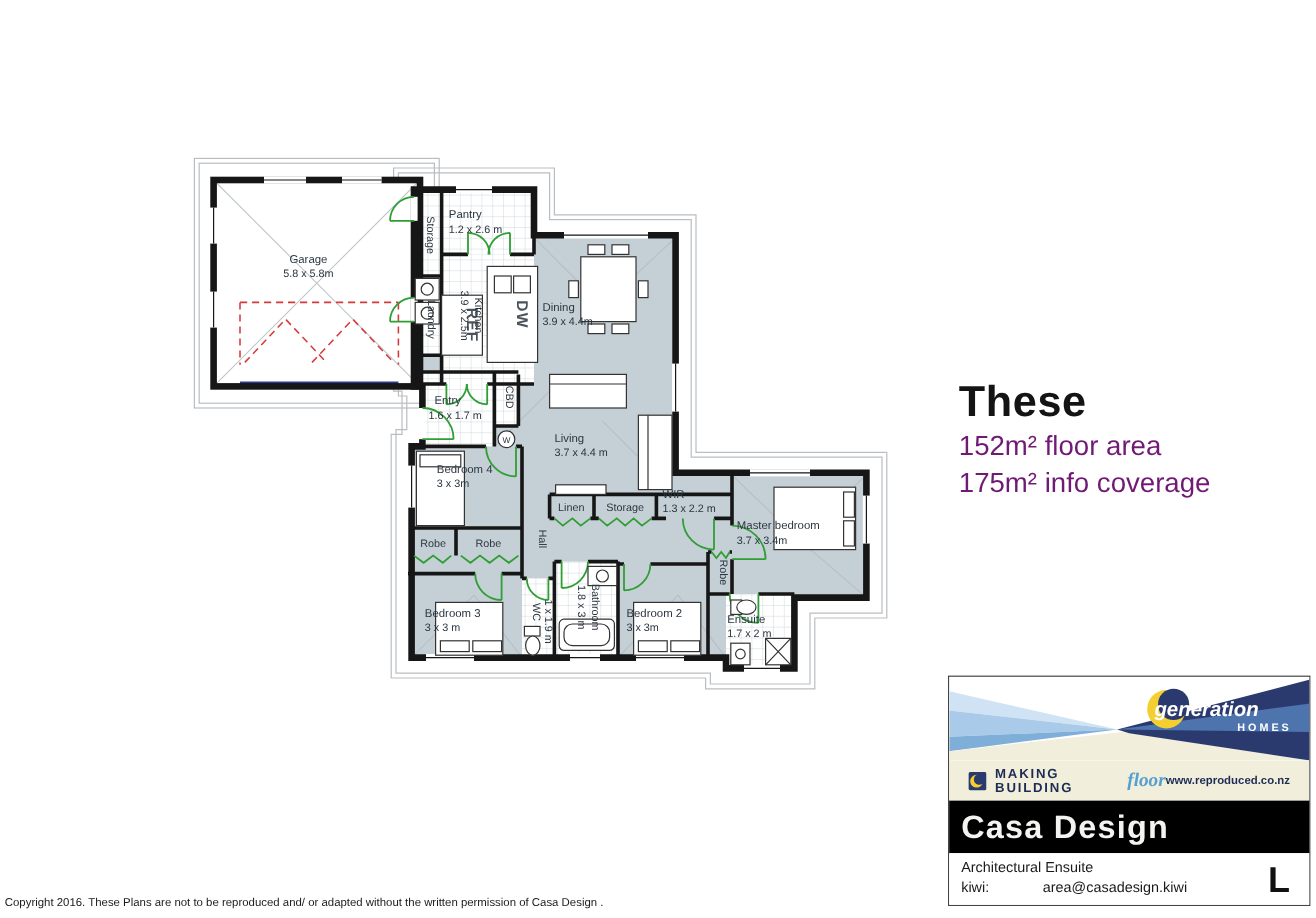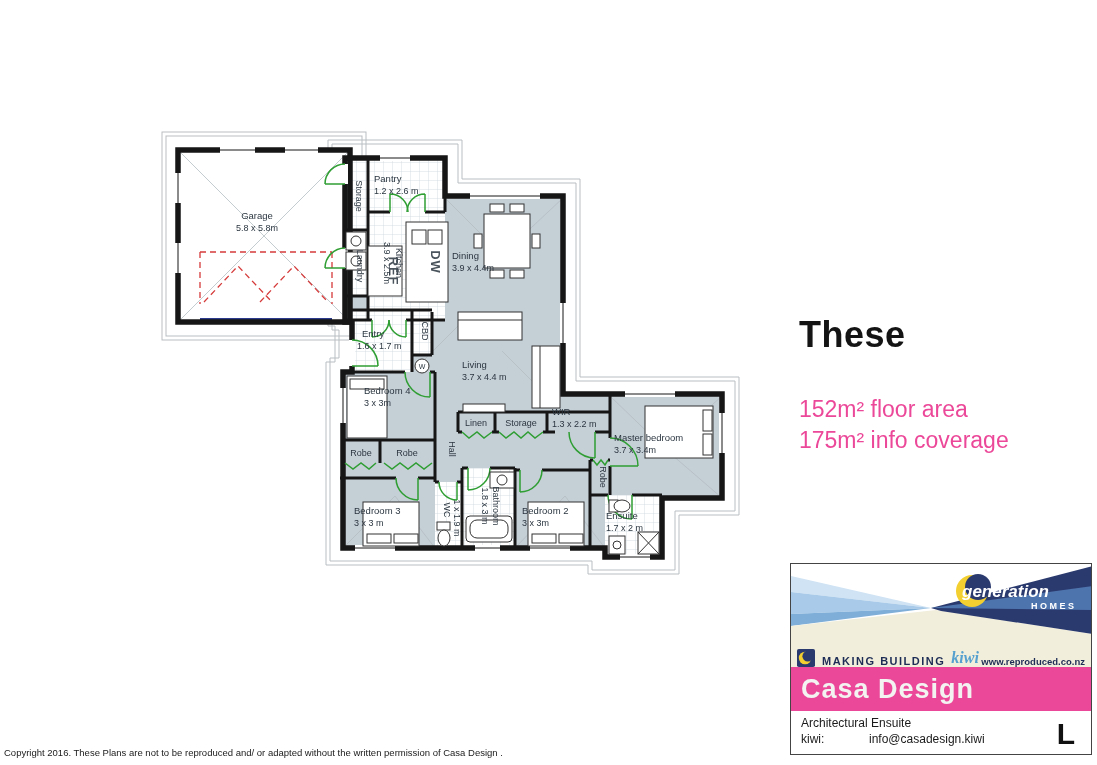--- a/index.html
+++ b/index.html
@@ -5,31 +5,31 @@
   html,body{margin:0;padding:0;background:#fff;}
   .page{position:relative;width:1097px;height:765px;background:#fff;overflow:hidden;
         font-family:"Liberation Sans",sans-serif;}
   .floorplan{position:absolute;left:150px;top:118px;width:600px;height:480px;}
   .floorplan text{font-family:"Liberation Sans",sans-serif;fill:#2b3640;}
   .rname{font-size:9.5px;}
   .rdim{font-size:9px;}
   .appl{font-size:13px;letter-spacing:1px;fill:#222;font-weight:bold;opacity:.85;}
   .title-block{position:absolute;left:799px;top:314px;}
   .plan-title{font-size:36px;font-weight:bold;color:#141414;letter-spacing:.5px;}
-  .plan-areas{margin-top:38px;font-size:23px;color:#ec4899;line-height:31px;}
+  .plan-areas{font-size:23px;color:#701a75;line-height:31px;}
   .brand-block{position:absolute;left:790px;top:563px;width:302px;height:192px;
                border:1px solid #444;box-sizing:border-box;background:#fff;}
   .banner{position:relative;width:100%;height:70px;overflow:hidden;}
   .strip{position:relative;width:100%;height:33px;background:#f1eedb;display:flex;
-         align-items:flex-end;padding:0 6px;box-sizing:border-box;}
+         align-items:center;padding:0 16px;box-sizing:border-box;}
   .strip .caps{font-size:11px;font-weight:bold;color:#1d2c55;letter-spacing:1.5px;margin-left:7px;}
   .strip .script{font-family:"Liberation Serif",serif;font-style:italic;font-weight:bold;
                  font-size:16px;color:#55a0ce;margin-left:6px;}
   .strip .web{margin-left:auto;font-size:9.5px;font-weight:bold;color:#1d2c55;}
-  .casa-bar{width:100%;height:44px;background:#ec4899;display:flex;align-items:center;
+  .casa-bar{width:100%;height:44px;background:#000000;display:flex;align-items:center;
             box-sizing:border-box;padding-left:10px;}
   .casa-bar span{color:#f3f3f1;font-size:27px;font-weight:bold;letter-spacing:1px;}
   .casa-info{position:relative;width:100%;height:43px;background:#fff;box-sizing:border-box;
              padding:5px 10px;font-size:12px;color:#1a1a1a;}
   .casa-info .row{margin-top:2px;}
   .casa-info .lbl{display:inline-block;width:68px;}
   .sheet-letter{position:absolute;right:16px;top:6px;font-size:30px;font-weight:bold;color:#111;}
   .copyright{position:absolute;left:4px;top:747px;font-size:9.5px;color:#1a1a1a;}
 </style>
 </head>
@@ -286,30 +286,30 @@
         </g>
       </svg>
     </div>
     <div class="strip">
       <svg width="18" height="18" viewBox="0 0 20 20">
         <rect width="20" height="20" rx="2" fill="#2b3a6e"></rect>
         <circle cx="9" cy="10" r="7" fill="#f3d02f"></circle>
         <circle cx="12" cy="8" r="6" fill="#2b3a6e"></circle>
       </svg>
       <span class="caps">MAKING BUILDING</span>
-      <span class="script">kiwi</span>
+      <span class="script">floor</span>
       <span class="web">www.reproduced.co.nz</span>
     </div>
     <div class="casa-bar">
       <span>Casa Design</span>
     </div>
     <div class="casa-info">
       <div>Architectural Ensuite</div>
       <div class="row">
-        <span class="lbl">kiwi:</span><span>info@casadesign.kiwi</span>
+        <span class="lbl">kiwi:</span><span>area@casadesign.kiwi</span>
       </div>
       <div class="sheet-letter">L</div>
     </div>
   </div>
 
   <div class="copyright">Copyright 2016. These Plans are not to be reproduced and/ or adapted without the written permission of Casa Design .</div>
 
 </div>
 
 </body></html>

